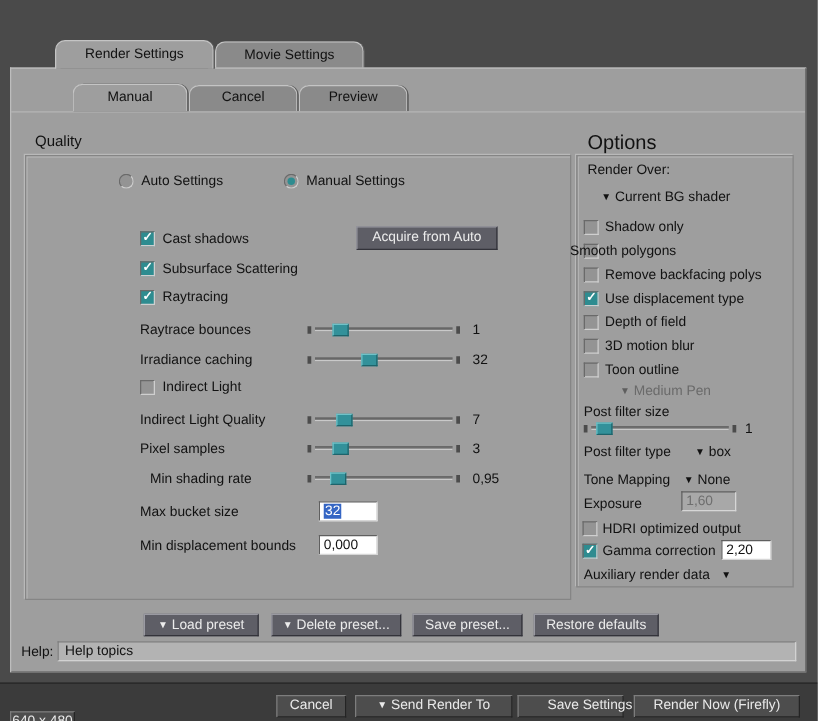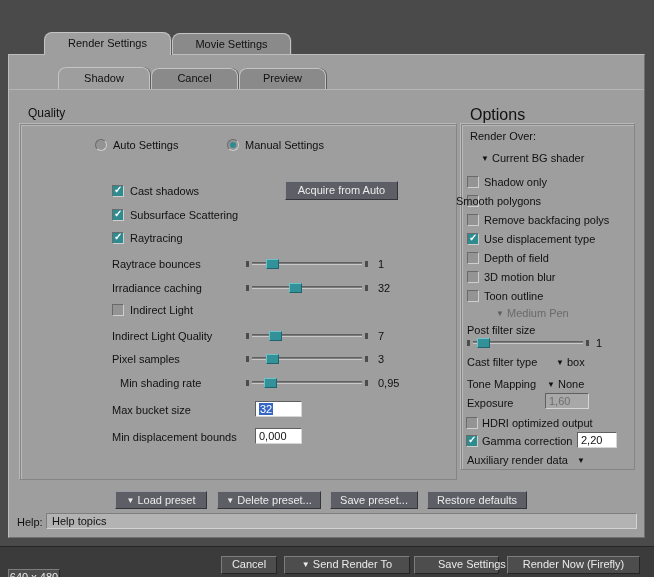--- a/index.html
+++ b/index.html
@@ -129,21 +129,21 @@
     <span>Render Settings</span>
   </div>
   <div class="tab abs" style="left:172px;top:33px;width:119px;height:22px;line-height:20px;">
     <span>Movie Settings</span>
   </div>
 
   <div class="dialog"></div>
   <div class="subtab-line"></div>
 
   <div class="subtab active abs" style="left:58px;top:67px;width:92px;">
-    <span>Shadow</span>
+    <span>Manual</span>
   </div>
   <div class="subtab abs" style="left:151px;top:68px;width:87px;height:21px;line-height:19px;">
     <span>Cancel</span>
   </div>
   <div class="subtab abs" style="left:239px;top:68px;width:87px;height:21px;line-height:19px;">
     <span>Preview</span>
   </div>
 
   <div class="abs label" style="left:28px;top:106px;font-size:12px;">Quality</div>
   <div class="panel" style="left:20px;top:124px;width:437px;height:356px;"></div>
@@ -262,21 +262,21 @@
 
   <span class="abs label" style="left:467px;top:324px;">Post filter size</span>
   <div class="slider" style="left:467px;top:338px;">
     <span class="tick l"></span>
     <span class="track"></span>
     <span class="tick r"></span>
     <span class="handle" style="left:8%;"></span>
   </div>
   <span class="abs label" style="left:596px;top:337px;">1</span>
 
-  <span class="abs label" style="left:467px;top:356px;">Cast filter type</span>
+  <span class="abs label" style="left:467px;top:356px;">Post filter type</span>
   <div class="abs" style="left:556px;top:356px;">
     <span class="tri dark">▼</span>
     <span class="label">box</span>
   </div>
 
   <span class="abs label" style="left:467px;top:378px;">Tone Mapping</span>
   <div class="abs" style="left:547px;top:378px;">
     <span class="tri dark">▼</span>
     <span class="label">None</span>
   </div>

